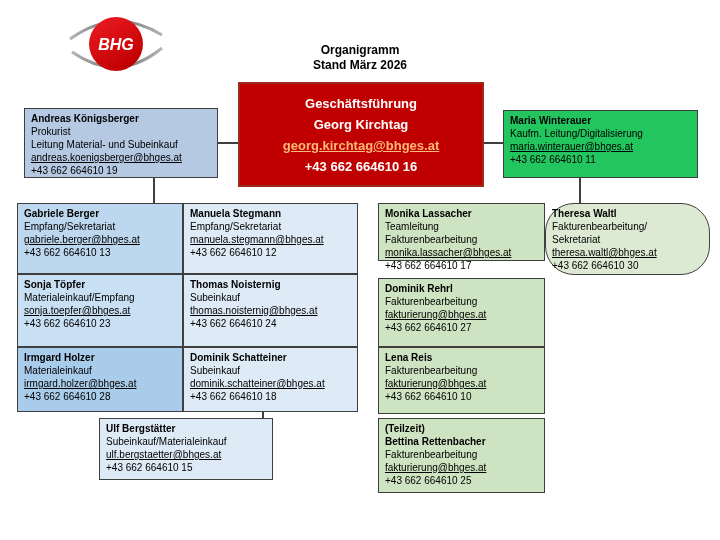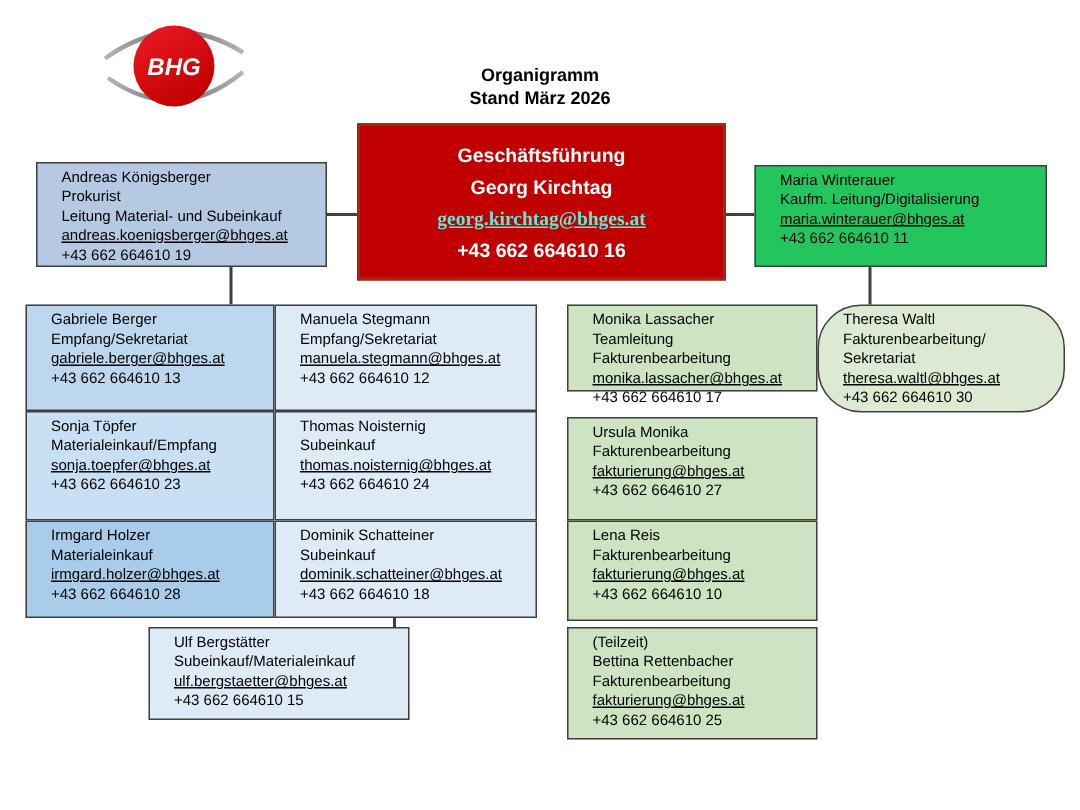--- a/index.html
+++ b/index.html
@@ -2,44 +2,44 @@
 <html><head>
 <meta charset="utf-8">
 <style>
   html,body { margin:0; padding:0; background:#ffffff; }
   #slide {
     position:relative; width:720px; height:540px; background:#ffffff;
     font-family:"Liberation Sans", sans-serif; color:#000; overflow:hidden;
   }
   .box {
     position:absolute; box-sizing:border-box;
-    border:1px solid #3f3f3f; padding:3px 16px;
+    border:1px solid #3f3f3f; padding:3px 6px;
     font-size:10px; line-height:13px;
   }
-  .bname  { font-weight:400; }
+  .bname  { font-weight:700; }
   .bemail { text-decoration:underline; cursor:pointer; }
 
   
   .f-mblue     { background:#B5C9E2; }
   .f-blue1     { background:#BDD7EE; }
   .f-blue2     { background:#C9DFF3; }
   .f-blue3     { background:#A9CCEA; }
   .f-bluelight { background:#DEEAF6; }
   .f-mgreen    { background:#22c55e; }
   .f-green     { background:#CDE3C1; }
   .f-greenlight{ background:#DCEAD3; }
 
   
   #ceo-box {
     left:238px; top:82px; width:246px; height:105px;
     background:#C00000; border:2px solid #9C2B1E;
     color:#ffffff; text-align:center; font-weight:700;
     font-size:13px; line-height:21px; padding-top:9px;
   }
-  #ceo-box .bemail { color:#5eead4;font-family:Liberation Serif, serif; }
+  #ceo-box .bemail { color:#fdba74; }
 
   
   #box-andreas { left:24px;  top:108px; width:194px; height:70px; }
   #box-maria   { left:503px; top:110px; width:195px; height:68px; }
 
   #box-gabriele { left:17px;  top:203px; width:166px; height:71px; }
   #box-manuela  { left:183px; top:203px; width:175px; height:71px; }
   #box-sonja    { left:17px;  top:274px; width:166px; height:73px; }
   #box-thomas   { left:183px; top:274px; width:175px; height:73px; }
   #box-irmgard  { left:17px;  top:347px; width:166px; height:65px; }
@@ -186,21 +186,21 @@
 
   <div class="box f-greenlight" id="box-theresa">
     <div class="bname">Theresa Waltl</div>
     <div>Fakturenbearbeitung/</div>
     <div>Sekretariat</div>
     <div class="bemail">theresa.waltl@bhges.at</div>
     <div>+43 662 664610 30</div>
   </div>
 
   <div class="box f-green" id="box-ursula">
-    <div class="bname">Ursula Monika</div>
+    <div class="bname">Dominik Rehrl</div>
     <div>Fakturenbearbeitung</div>
     <div class="bemail">fakturierung@bhges.at</div>
     <div>+43 662 664610 27</div>
   </div>
 
   <div class="box f-green" id="box-lena">
     <div class="bname">Lena Reis</div>
     <div>Fakturenbearbeitung</div>
     <div class="bemail">fakturierung@bhges.at</div>
     <div>+43 662 664610 10</div>

